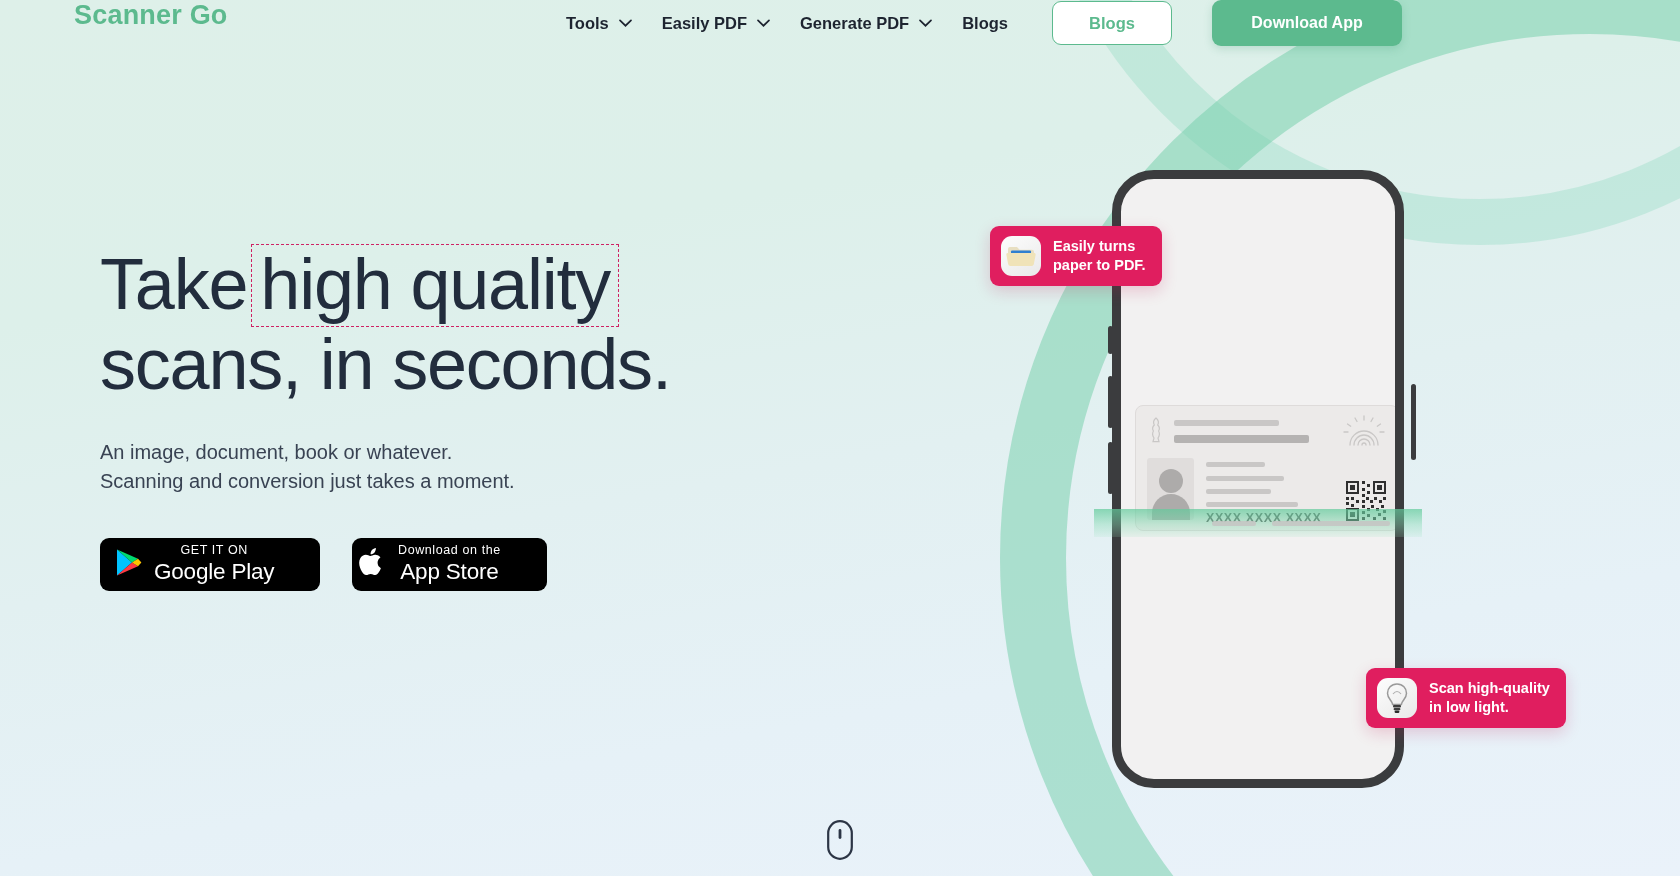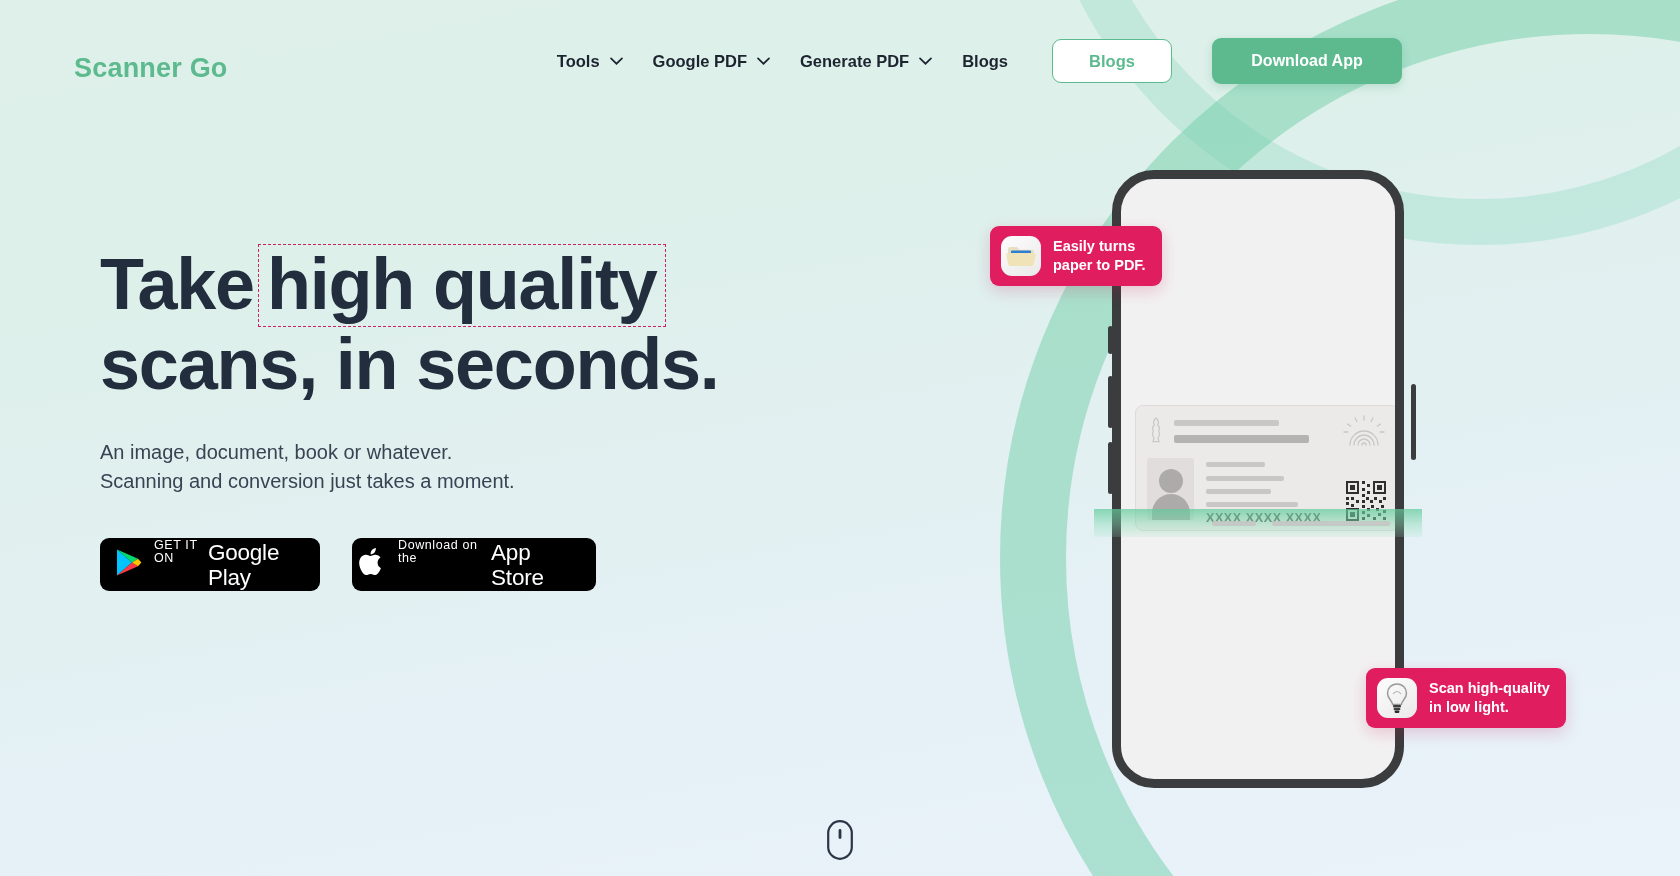--- a/index.html
+++ b/index.html
@@ -25,21 +25,21 @@
   .ring-bottom {
     width: 1180px; height: 1180px;
     left: 1000px; top: -32px;
     border: 66px solid rgba(116, 208, 171, 0.52);
   }
 
   
   .header {
     position: absolute; left: 0; top: 0;
     width: 1464px; height: 84px;
-    display: flex; align-items: flex-end;
+    display: flex; align-items: flex-start;
     padding: 0 62px 0 74px;
     z-index: 40;
   }
   .logo {
     font-size: 27px; font-weight: bold;
     color: #5cba8e; letter-spacing: 0.2px;
     cursor: pointer;
   }
   .nav {
     margin-left: auto;
@@ -82,21 +82,21 @@
   
   .hero-left {
     position: absolute;
     left: 100px; top: 244px;
     width: 640px;
     z-index: 20;
   }
   .headline {
     font-size: 72px;
     line-height: 1.04;
-    font-weight: bold;
+    font-weight: normal;
     color: #222d3d;
     letter-spacing: -1.2px;
   }
   .hl-line { display: block; white-space: nowrap; }
   .hl-box {
     display: inline-block;
     border: 1.6px dashed #cf2163;
     padding: 2px 8px 4px 8px;
     margin-left: 4px;
   }
@@ -115,23 +115,23 @@
   }
   .badge {
     background: #000000;
     border-radius: 9px;
     height: 53px;
     display: flex; align-items: center;
     padding: 0 16px;
     cursor: pointer;
   }
   .badge-gp { width: 220px; }
-  .badge-as { width: 244px; padding-left: 7px; }
+  .badge-as { width: 195px; padding-left: 7px; }
   .badge-ico { flex: 0 0 auto; margin-right: 12px; }
-  .badge-txt { display: flex; flex-direction: row; justify-content: center; }
+  .badge-txt { display: flex; flex-direction: column; justify-content: center; text-align: center; }
   .badge-small {
     color: #ffffff; font-size: 12.5px;
     letter-spacing: 0.6px; line-height: 1.1;
   }
   .badge-big {
     color: #ffffff; font-size: 22.5px;
     font-weight: normal; line-height: 1.12;
     letter-spacing: -0.2px; margin-top: 1px;
   }
 
@@ -284,21 +284,21 @@
       <div class="nav-item">
         <span>Tools</span>
         <span class="chev">
           <svg viewBox="0 0 13 8" width="13" height="8">
               <path d="M1 1.3 L6.5 6.7 L12 1.3" stroke="#1d2430" stroke-width="1.7" fill="none" stroke-linecap="round"></path>
             </svg>
         </span>
       </div>
 
       <div class="nav-item">
-        <span>Google PDF</span>
+        <span>Easily PDF</span>
         <span class="chev">
           <svg viewBox="0 0 13 8" width="13" height="8">
               <path d="M1 1.3 L6.5 6.7 L12 1.3" stroke="#1d2430" stroke-width="1.7" fill="none" stroke-linecap="round"></path>
             </svg>
         </span>
       </div>
 
       <div class="nav-item">
         <span>Generate PDF</span>
         <span class="chev">

